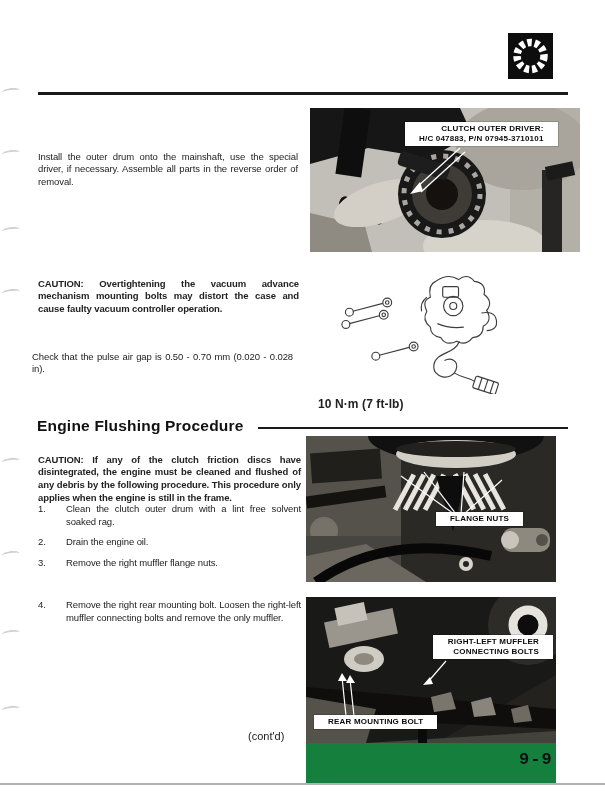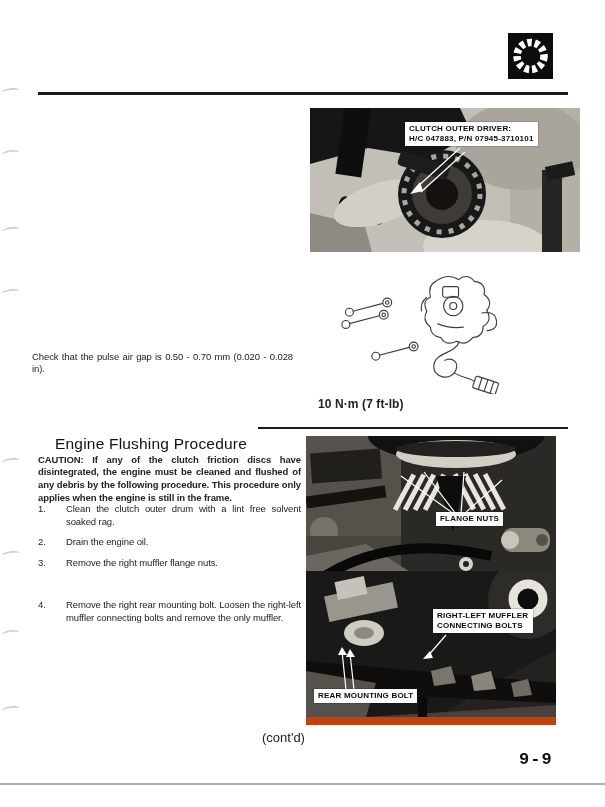--- a/index.html
+++ b/index.html
@@ -8,38 +8,39 @@
     background:#ffffff; overflow:hidden;
     font-family:"Liberation Sans", sans-serif; color:#1f1f1f;
   }
   .body-text {
     position:absolute; font-size:9.5px; line-height:12.9px;
     letter-spacing:-0.1px; text-align:justify; color:#222;
   }
   .bold { font-weight:bold; }
   .rule { position:absolute; background:#1a1a1a; }
   .heading {
-    position:absolute; left:37px; top:417px; margin:18px;
-    font-size:15.5px; font-weight:normal; letter-spacing:0.2px; color:#111;
+    position:absolute; left:37px; top:417px; margin:0;
+    font-size:15.5px; font-weight:bold; letter-spacing:0.2px; color:#111;
   }
   .step { position:absolute; left:38px; width:263px; font-size:9.5px; line-height:12.9px; letter-spacing:-0.1px; color:#222; }
   .step-num { position:absolute; left:0; top:0; }
   .step-text { display:block; margin-left:28px; text-align:justify; }
   .photo { position:absolute; overflow:hidden; }
   .photo svg { position:absolute; left:0; top:0; }
   .callout {
     position:absolute; background:#fff; color:#0a0a0a;
     font-size:8px; font-weight:bold; line-height:10px;
-    padding:2px 4px; letter-spacing:0.2px; white-space:nowrap;
+    padding:2px 14px; letter-spacing:0.2px; white-space:nowrap;
     box-shadow:0 0 0 1px rgba(0,0,0,0.15);
+    text-align:right;
   }
   .callout.wrap { white-space:normal; }
   .icon-box { position:absolute; left:508px; top:33px; width:45px; height:46px; background:#0d0d0d; }
   .torque { position:absolute; left:318px; top:397px; font-size:12px; font-weight:bold; color:#222; letter-spacing:0.1px; }
-  .contd { position:absolute; left:262px; top:730px; font-size:13px; color:#222; }
+  .contd { position:absolute; left:248px; top:730px; font-size:11px; color:#222; }
   .page-number { position:absolute; left:519px; top:750px; font-size:17px; font-weight:bold; letter-spacing:1px; color:#111;font-family:Liberation Mono, monospace; }
   .footer-rule { position:absolute; left:0; top:783px; width:605px; height:2px; background:#b0b0b0; }
   .binding-mark {
     position:absolute; left:2px; width:18px; height:5px;
     border-top:2px solid #9a9a9a; border-radius:50%;
     opacity:0.45; transform:rotate(-7deg);
   }
 </style>
 </head>
 <body>
@@ -58,21 +59,23 @@
   <div class="icon-box">
     <svg width="45" height="46" viewBox="0 0 45 46">
       <circle cx="22.5" cy="23" r="13.5" fill="none" stroke="#ffffff" stroke-width="7.5" stroke-dasharray="4.5 3"></circle>
       <circle cx="22.5" cy="23" r="7" fill="#0d0d0d"></circle>
     </svg>
   </div>
 
   <div class="rule" style="left:38px; top:92px; width:530px; height:2.5px;"></div>
 
 
-
+  <p class="body-text" style="left:38px; top:141px; width:260px;">Install the outer drum onto the mainshaft, use the special driver, if necessary. Assemble all parts in the reverse order of removal.</p>
+
+  <p class="body-text bold" style="left:38px; top:268px; width:261px;">CAUTION: Overtightening the vacuum advance mechanism mounting bolts may distort the case and cause faulty vacuum controller operation.</p>
 
 
   <p class="body-text" style="left:32px; top:341px; width:261px;">Check that the pulse air gap is 0.50 - 0.70 mm (0.020 - 0.028 in).</p>
 
   <h2 class="heading">Engine Flushing Procedure</h2>
   <div class="rule" style="left:258px; top:427px; width:310px; height:2px;"></div>
 
   <p class="body-text bold" style="left:38px; top:444px; width:263px;">CAUTION: If any of the clutch friction discs have disintegrated, the engine must be cleaned and flushed of any debris by the following procedure. This procedure only applies when the engine is still in the frame.</p>
 
   <div class="step" style="top:503px;">
@@ -194,21 +197,21 @@
       <g stroke="#ffffff" stroke-width="1.2">
         <line x1="148" y1="78" x2="95" y2="40"></line>
         <line x1="150" y1="78" x2="118" y2="36"></line>
         <line x1="155" y1="78" x2="158" y2="36"></line>
         <line x1="158" y1="78" x2="196" y2="44"></line>
       </g>
     </svg>
     <div class="callout" style="left:130px; top:76px;">FLANGE NUTS</div>
   </div>
 
-  <div class="photo" style="left:306px; top:571px; width:250px; height:154px; background:#c2410c;">
+  <div class="photo" style="left:306px; top:597px; width:250px; height:188px; background:#15803d;">
     <svg width="250" height="146" viewBox="0 0 250 146">
       <rect width="250" height="146" fill="#191917"></rect>
       <circle cx="222" cy="28" r="40" fill="#2e2c29"></circle>
       <circle cx="222" cy="28" r="15" fill="#0d0d0d" stroke="#e6e3dc" stroke-width="9"></circle>
       <polygon points="130,146 250,78 250,146" fill="#24221f"></polygon>
       <polygon points="0,90 250,112 250,132 0,120" fill="#0f0e0c"></polygon>
       <polygon points="125,100 145,95 150,112 128,115" fill="#7b766d"></polygon>
       <polygon points="165,105 185,100 190,118 168,120" fill="#8a857c"></polygon>
       <polygon points="205,112 222,108 226,124 208,126" fill="#6f6a62"></polygon>
       <rect x="20" y="18" width="70" height="26" fill="#9b968d" transform="rotate(-12 55 31)"></rect>

